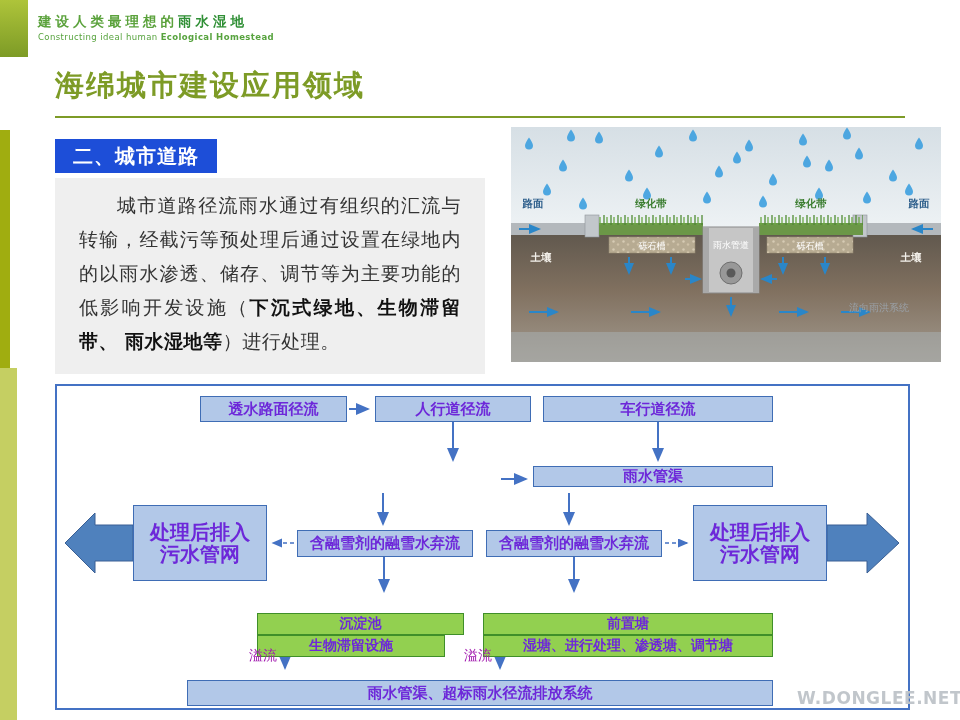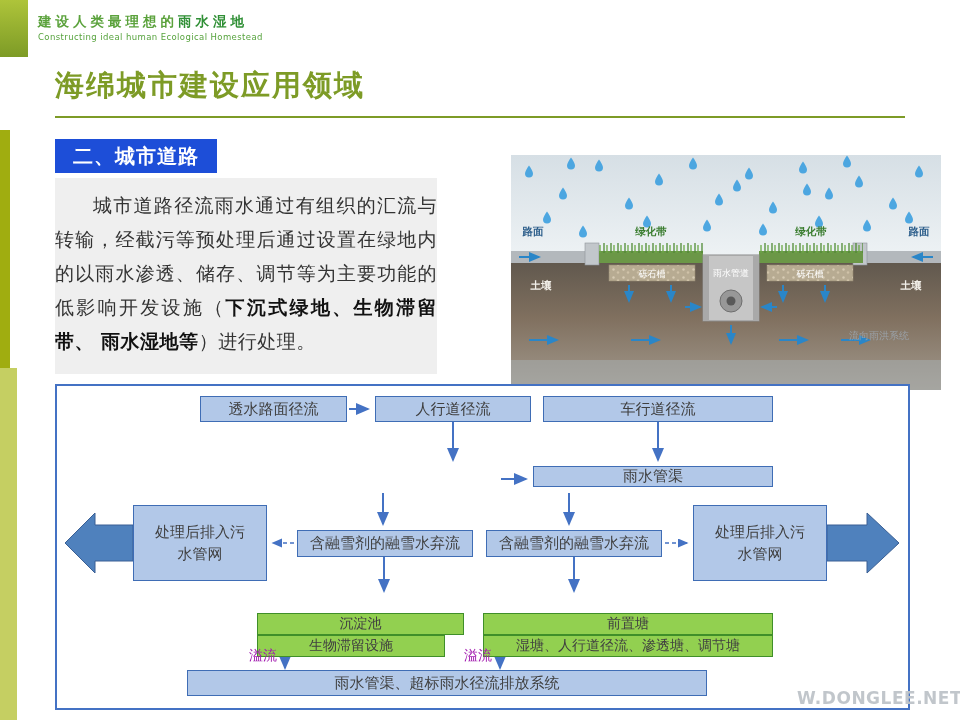--- a/index.html
+++ b/index.html
@@ -6,50 +6,50 @@
   .page{position:relative;width:960px;height:720px;background:#ffffff;overflow:hidden;
         font-family:"DejaVu Sans","Liberation Sans",sans-serif;margin:0 auto;}
 
   
   .corner-block{position:absolute;left:0;top:0;width:28px;height:57px;
     background:linear-gradient(180deg,#aec43a,#7d9b26);}
   .logo{position:absolute;left:38px;top:13px;line-height:1.25;}
   .logo-cn{font-size:13.5px;font-weight:700;letter-spacing:4px;color:#5ba23c;}
   .logo-cn .bold{color:#2f8f35;font-weight:800;}
   .logo-en{font-size:8.5px;letter-spacing:.4px;color:#57a33e;margin-top:2px;}
-  .logo-en .bold{font-weight:400;}
+  .logo-en .bold{font-weight:700;}
   .title{position:absolute;left:55px;top:66px;margin:0;font-size:29px;font-weight:700;
     letter-spacing:2px;color:#7d9b26;}
   .title-rule{position:absolute;left:55px;top:116px;width:850px;height:2px;background:#7d9b26;}
   .left-bar-a{position:absolute;left:0;top:130px;width:10px;height:238px;background:#a0ad10;}
   .left-bar-b{position:absolute;left:0;top:368px;width:17px;height:352px;background:#c5cf62;}
 
   
   .badge{position:absolute;left:55px;top:139px;width:162px;height:34px;background:#1d4ed8;
     color:#fff;font-size:20px;font-weight:700;display:flex;align-items:center;justify-content:center;
     letter-spacing:1px;}
   .para{position:absolute;left:55px;top:178px;width:382px;height:176px;background:#efefef;
-    padding:10px 0;font-size:19px;line-height:34px;color:#333;text-align:justify;
+    padding:10px 24px;font-size:19px;line-height:34px;color:#333;text-align:justify;
     text-indent:2em;letter-spacing:.5px;}
   .para b{color:#111;}
 
   
-  .illus{position:absolute;left:475px;top:155px;width:430px;height:235px;padding-left:36px;}
+  .illus{position:absolute;left:475px;top:127px;width:430px;height:235px;padding-left:36px;}
   .illus svg{display:block;}
   .illus text{font-family:"DejaVu Sans","Liberation Sans",sans-serif;}
 
   
   .flow{position:absolute;left:55px;top:384px;width:851px;height:322px;border:2px solid #4472c4;
     background:#fff;}
   .flow svg.connectors{position:absolute;left:0;top:0;width:100%;height:100%;z-index:0;}
   .fb{position:absolute;z-index:1;display:flex;align-items:center;justify-content:center;
-    text-align:center;font-size:15px;color:#404040;box-sizing:border-box;}
+    text-align:center;font-size:15px;color:#6d28d9;box-sizing:border-box;font-weight:bold;}
   .blue{background:#b2c8e8;border:1.5px solid #3f6db5;}
   .green{background:#92d050;border:1.5px solid #3f8f29;font-size:14px;margin-top:16px;}
-  .tall{font-size:15px;line-height:22px;padding:0 19px;}
+  .tall{font-size:20px;line-height:22px;padding:0 9px;}
   .ovf{position:absolute;z-index:1;font-size:14px;color:#a21caf;}
 
   .watermark{position:absolute;left:797px;top:688px;font-size:17px;font-weight:700;
     color:rgba(190,195,200,.95);letter-spacing:.5px;z-index:5;}
 </style>
 </head>
 <body>
 
 <div class="page">
 
@@ -220,22 +220,22 @@
 
     <div class="fb blue tall" style="left:76px;top:119px;width:134px;height:76px;">处理后排入污水管网</div>
     <div class="fb blue tall" style="left:636px;top:119px;width:134px;height:76px;">处理后排入污水管网</div>
 
     <div class="fb blue" style="left:240px;top:144px;width:176px;height:27px;">含融雪剂的融雪水弃流</div>
     <div class="fb blue" style="left:429px;top:144px;width:176px;height:27px;">含融雪剂的融雪水弃流</div>
 
     <div class="fb green" style="left:200px;top:211px;width:207px;height:22px;">沉淀池</div>
     <div class="fb green" style="left:200px;top:233px;width:188px;height:22px;">生物滞留设施</div>
     <div class="fb green" style="left:426px;top:211px;width:290px;height:22px;">前置塘</div>
-    <div class="fb green" style="left:426px;top:233px;width:290px;height:22px;">湿塘、人行道径流、渗透塘、调节塘</div>
+    <div class="fb green" style="left:426px;top:233px;width:290px;height:22px;">湿塘、进行处理、渗透塘、调节塘</div>
 
     <span class="ovf" style="left:192px;top:261px;">溢流</span>
     <span class="ovf" style="left:407px;top:261px;">溢流</span>
 
-    <div class="fb blue" style="left:130px;top:284px;width:520px;height:26px;">雨水管渠、超标雨水径流排放系统</div>
+    <div class="fb blue" style="left:130px;top:294px;width:586px;height:26px;">雨水管渠、超标雨水径流排放系统</div>
   </div>
 
   <div class="watermark">W.DONGLEE.NET</div>
 </div>
 
 </body></html>

